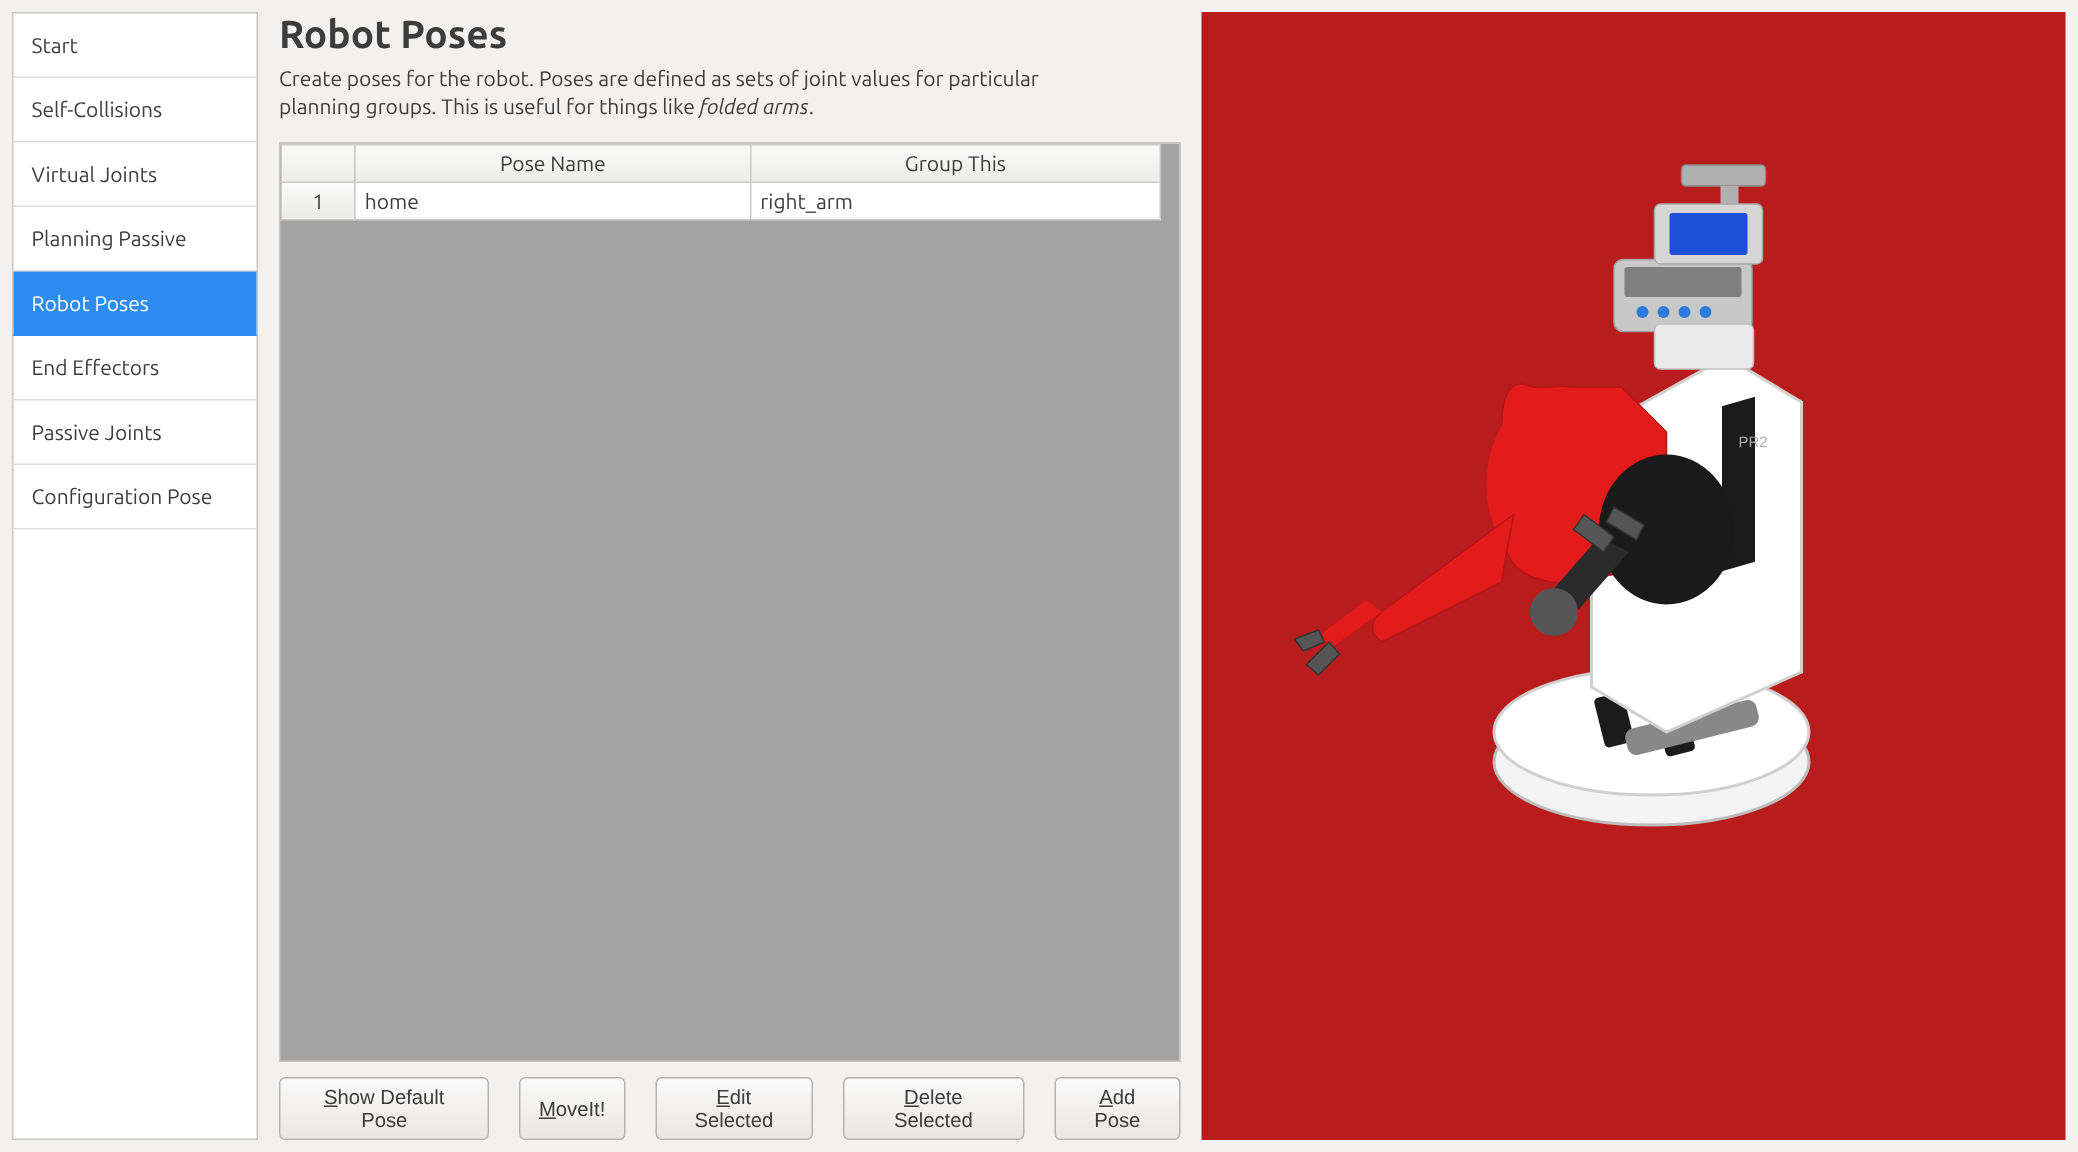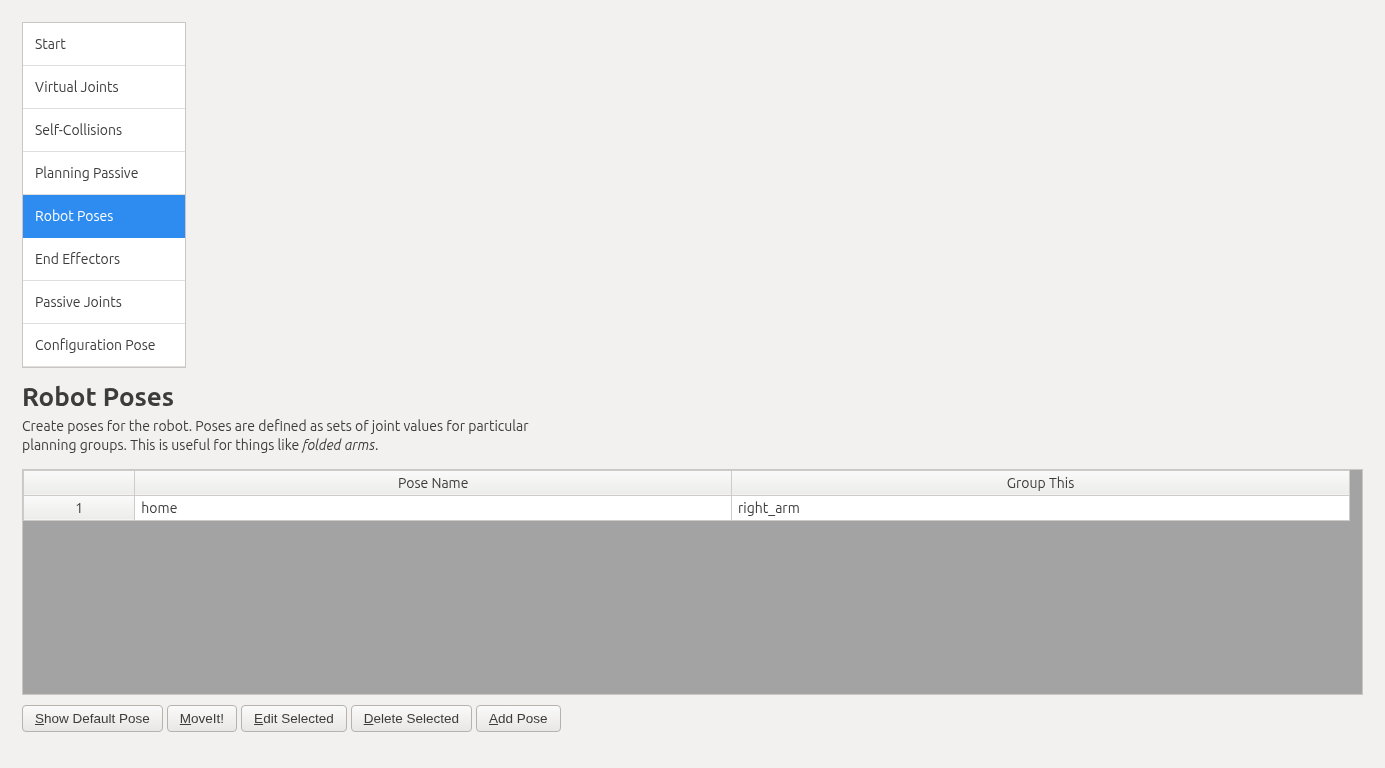--- a/index.html
+++ b/index.html
@@ -7,23 +7,22 @@
     font-family: "Ubuntu", "Segoe UI", sans-serif;
     background: #f2f1f0;
     width: 1385px;
     height: 768px;
     overflow: hidden;
   }
   .app {
     display: flex;
     width: 100%;
     height: 100%;
-    padding: 22px;
+    padding: 8px;
     gap: 14px;
-    flex-direction: column;
   }
   
   .sidebar {
     width: 164px;
     background: #fff;
     border: 1px solid #c9c6c3;
     display: flex;
     flex-direction: column;
   }
   .sidebar-item {
@@ -85,21 +84,21 @@
   }
   th.rownum, td.rownum {
     width: 20px;
     text-align: center;
     background: linear-gradient(#fafafa,#ececea);
   }
   th.posecol, td.posecol { width: 112px; }
   th.groupcol, td.groupcol { width: 116px; }
   .buttons {
     display: flex;
-    gap: 4px;
+    gap: 20px;
     margin-top: 10px;
   }
   .btn {
     background: linear-gradient(#fafafa,#e9e7e5);
     border: 1px solid #b6b3af;
     border-radius: 4px;
     padding: 5px 12px;
     font-size: 13.5px;
     color: #3c3c3c;
     cursor: pointer;
@@ -118,22 +117,22 @@
     width: 430px; height: 470px;
   }
 </style>
 </head>
 <body>
 
 <div class="app">
 
   <div class="sidebar">
     <div class="sidebar-item">Start</div>
+    <div class="sidebar-item">Self-Collisions</div>
     <div class="sidebar-item">Virtual Joints</div>
-    <div class="sidebar-item">Self-Collisions</div>
     <div class="sidebar-item">Planning Passive</div>
     <div class="sidebar-item active">Robot Poses</div>
     <div class="sidebar-item">End Effectors</div>
     <div class="sidebar-item">Passive Joints</div>
     <div class="sidebar-item">Configuration Pose</div>
   </div>
 
   <div class="main">
     <h1>Robot Poses</h1>
     <p class="desc">

